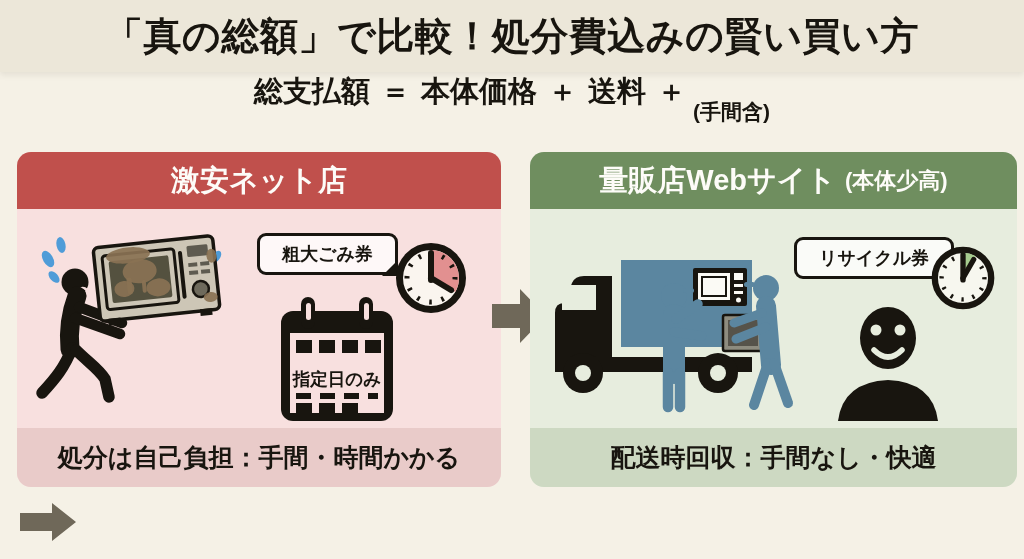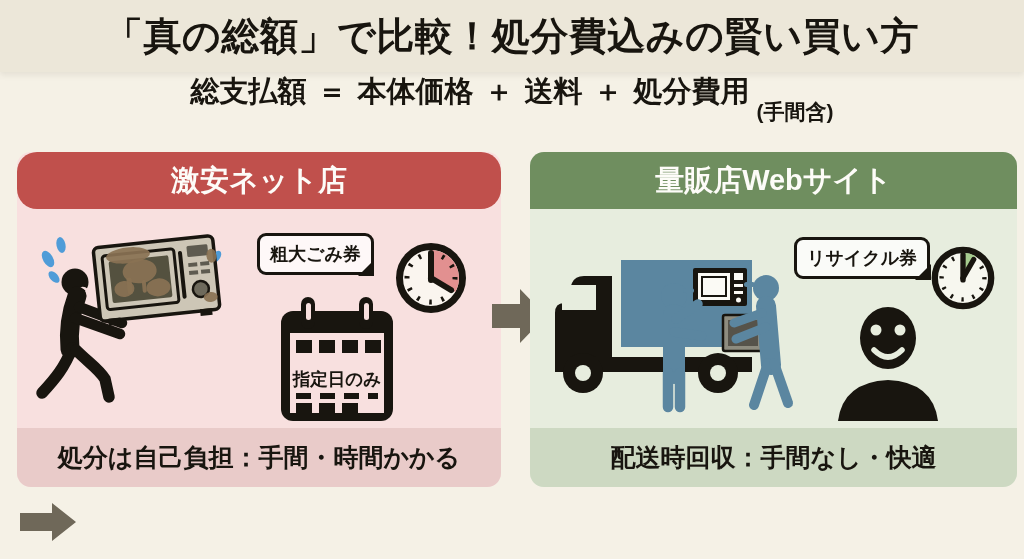--- a/index.html
+++ b/index.html
@@ -24,37 +24,37 @@
   }
   .formula .note{font-size:21px;align-self:center;margin-left:-4px;}
   
   .panel{position:absolute;top:152px;height:335px;border-radius:14px;overflow:hidden;}
   .panel.left{left:17px;width:484px;background:var(--left_panel_bg);}
   .panel.right{left:530px;width:487px;background:var(--right_panel_bg);}
   .panel-header{
     height:57px;display:flex;align-items:center;justify-content:center;gap:9px;
     color:var(--header_text);font-weight:bold;white-space:nowrap;
   }
-  .panel.left  .panel-header{background:var(--left_header_bg);border-radius:20px;}
+  .panel.left  .panel-header{background:var(--left_header_bg);}
   .panel.right .panel-header{background:var(--right_header_bg);text-align:right;}
   .panel-header .h-main{font-size:29px;}
   .panel-header .h-note{font-size:22px;}
   .panel-content{position:relative;height:219px;}
   .panel-caption{
     height:59px;display:flex;align-items:center;justify-content:center;
     font-size:25px;font-weight:bold;white-space:nowrap;color:var(--ink);
   }
   .panel.left  .panel-caption{background:var(--left_caption_bg);}
   .panel.right .panel-caption{background:var(--right_caption_bg);}
   
   .abs{position:absolute;}
   .ticket{
     position:absolute;border:3.5px solid var(--ink);border-radius:9px;
     background:rgba(255,255,255,.78);
-    font-size:18px;font-weight:bold;line-height:1;padding:9px 10px;white-space:nowrap;
+    font-size:18px;font-weight:bold;line-height:1;padding:9px 22px;white-space:nowrap;
   }
   .ticket::after{
     content:"";position:absolute;right:-3.5px;bottom:-3.5px;width:0;height:0;
     border-style:solid;border-width:0 0 16px 16px;
     border-color:transparent transparent var(--ink) transparent;
   }
   .mid-arrow{position:absolute;left:492px;top:287px;}
   .conclusion{
     position:absolute;left:0;top:492px;width:1024px;height:60px;
     display:flex;align-items:center;white-space:nowrap;
@@ -83,21 +83,20 @@
   <h1 class="title">「真の総額」で比較！処分費込みの賢い買い方</h1>
 </div>
 
 <div class="formula">
   <span>総支払額</span>
   <span>＝</span>
   <span>本体価格</span>
   <span>＋</span>
   <span>送料</span>
   <span>＋</span>
-  <span>処分費用</span>
   <span class="note">(手間含)</span>
 </div>
 
 <div class="panel left">
   <div class="panel-header">
     <span class="h-main">激安ネット店</span>
   </div>
   <div class="panel-content">
 
     <svg class="abs" style="left:10px;top:8px;" width="250" height="208" viewBox="0 0 250 208">
@@ -181,20 +180,21 @@
   </div>
 </div>
 
 <svg class="mid-arrow" width="56" height="58" viewBox="0 0 56 58">
   <polygon class="f-gray" points="0,17 28,17 28,2 54,29 28,56 28,41 0,41"></polygon>
 </svg>
 
 <div class="panel right">
   <div class="panel-header">
     <span class="h-main">量販店Webサイト</span>
+    <span class="h-note">(本体少高)</span>
   </div>
   <div class="panel-content">
 
     <svg class="abs" style="left:8px;top:26px;" width="455" height="190" viewBox="0 0 455 190">
       <g>
         <rect class="f-teal" x="83" y="25" width="131" height="87"></rect>
         <path class="f-ink" d="M17,135 L17,78 Q17,68 26,68 L34,48 Q37,41 46,41 L74,41 L74,135 Z"></path>
         <path class="f-pgreen" d="M24,75 L24,58 Q24,50 32,50 L58,50 L58,75 Z"></path>
         <rect class="f-ink" x="17" y="122" width="197" height="15"></rect>
         <circle class="f-ink" cx="45" cy="138" r="20"></circle>

